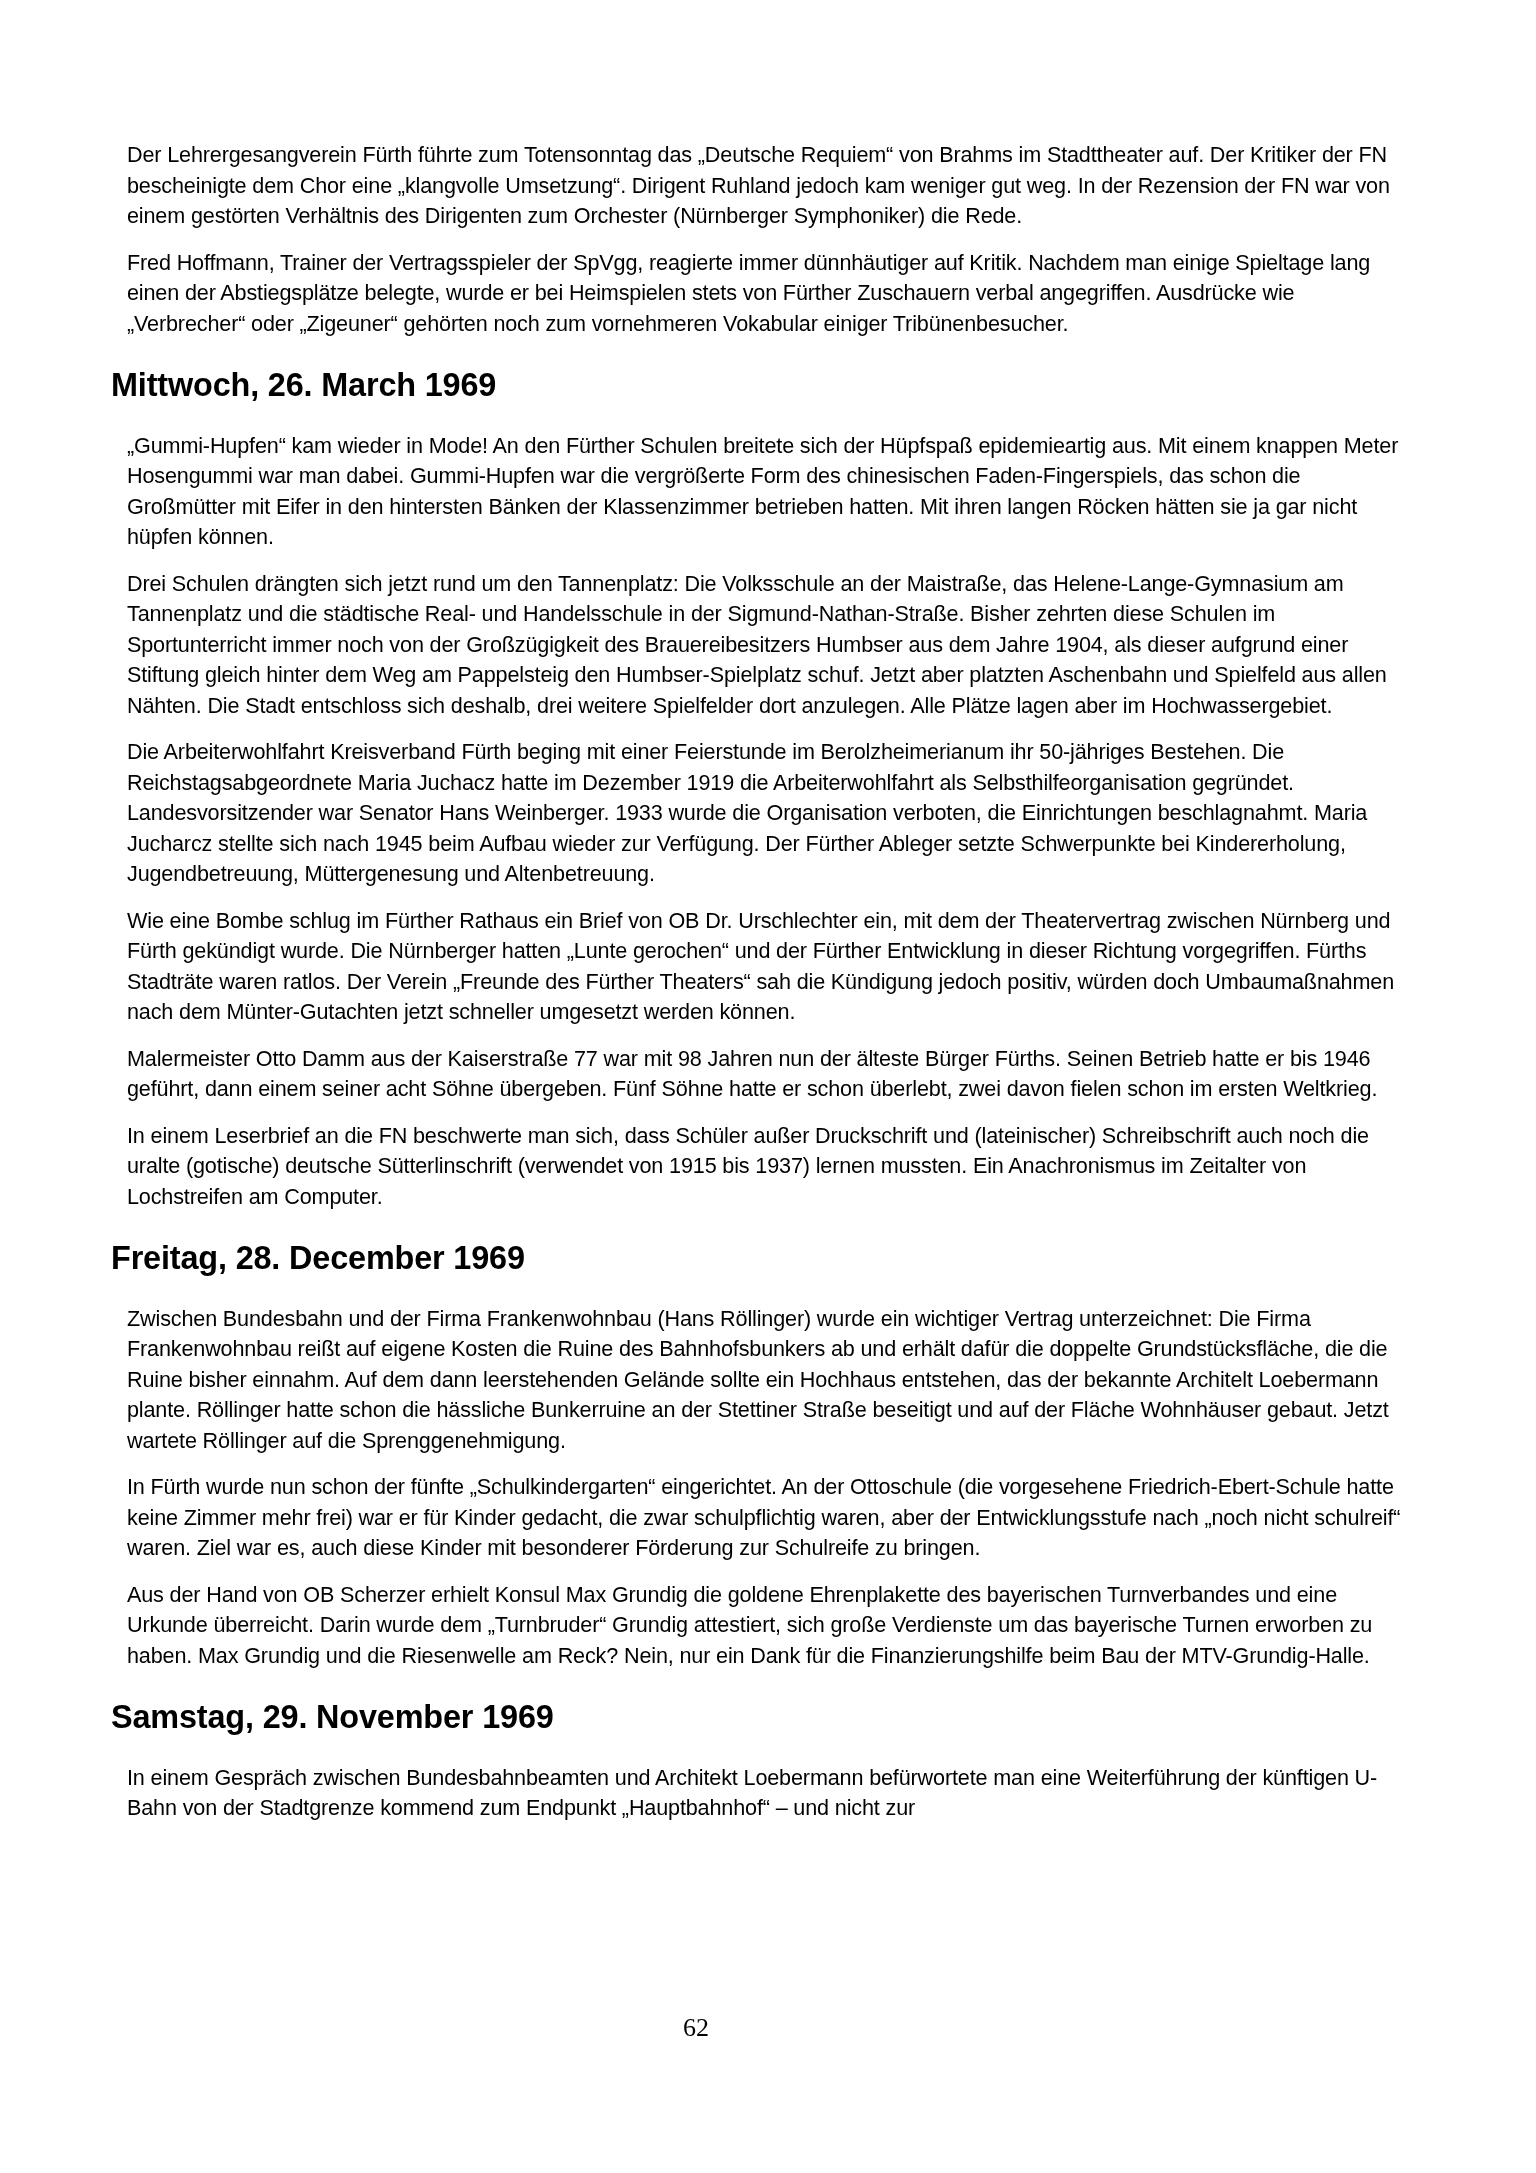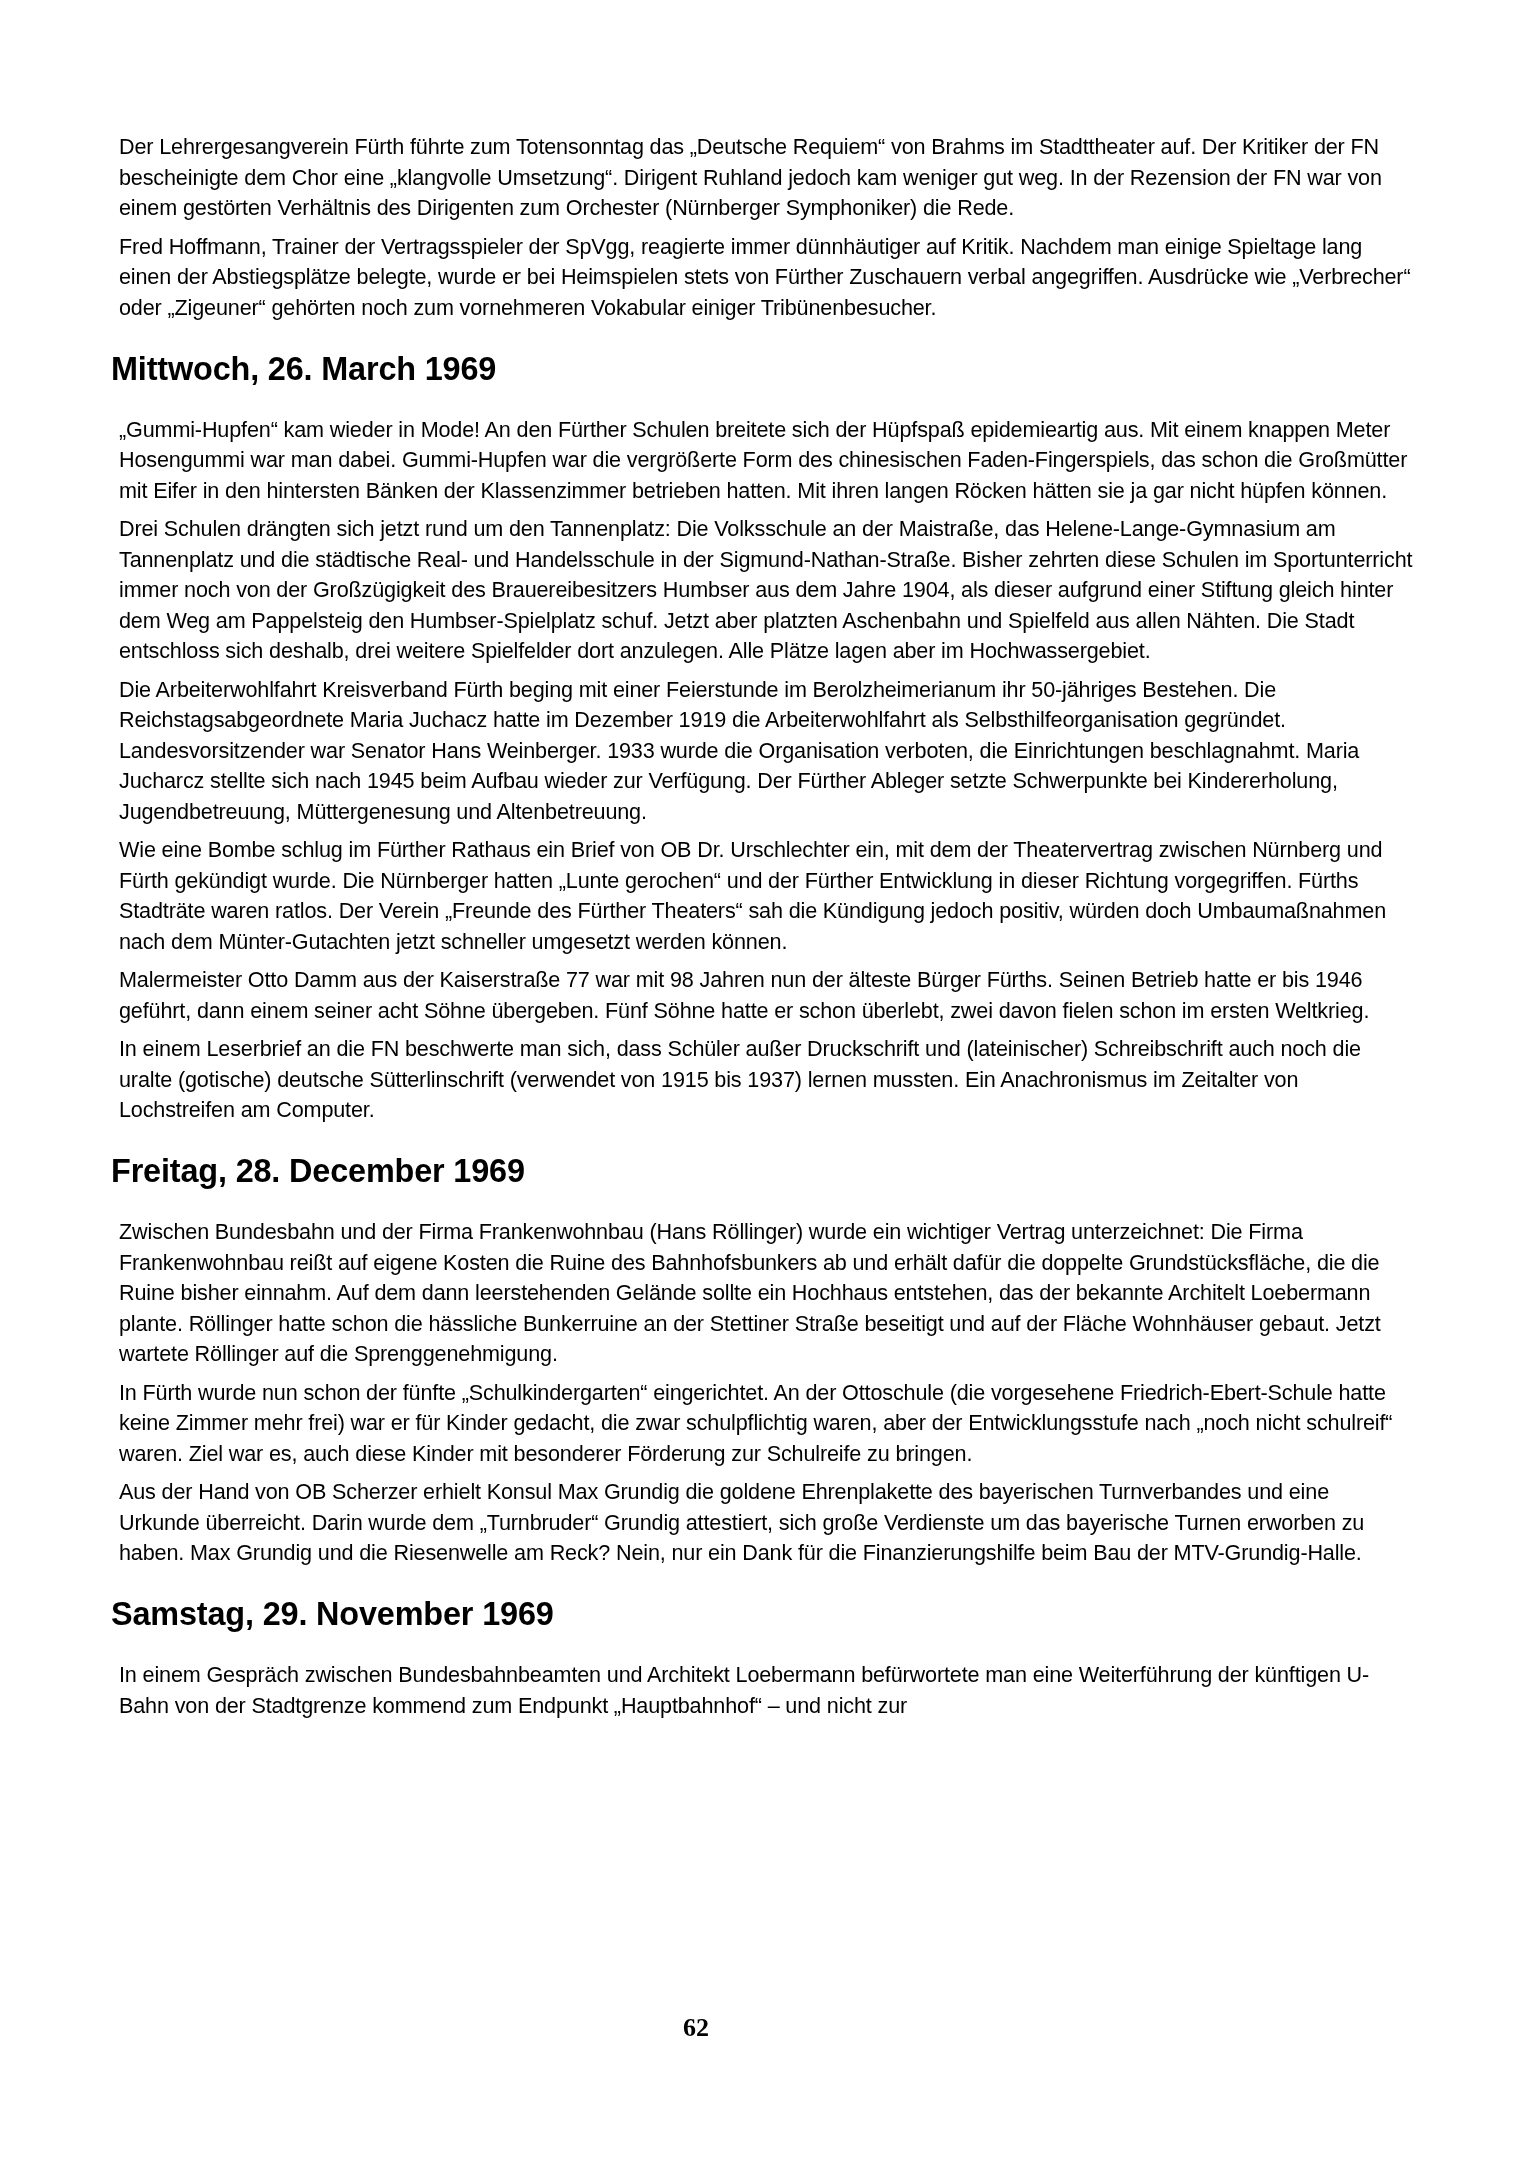--- a/index.html
+++ b/index.html
@@ -18,40 +18,39 @@
       position: absolute;
       left: 111px;
       top: 124px;
       width: 1312px;
       font-family: "Liberation Sans", sans-serif;
       font-size: 21.6px;
       line-height: 30.5px;
       letter-spacing: -0.15px;
     }
     .para {
-      margin: 8px;
+      margin: 16px;
       padding: 0;
     }
     .section {
       margin: 0;
     }
     .heading {
       font-weight: bold;
       margin: 30.5px 0 30.5px 0;
     }
     .page-number {
       position: absolute;
       left: 0;
       width: 1392px;
       top: 2012px;
       text-align: center;
       font-family: "Liberation Serif", serif;
       font-size: 26px;
       line-height: 32px;
-      font-weight: bold;
     }
   </style>
 </head>
 <body>
 
 <div class="page">
 
   <div class="section">
     <p class="para">Der Lehrergesangverein Fürth führte zum Totensonntag das „Deutsche Requiem“ von Brahms im Stadttheater auf. Der Kritiker der FN bescheinigte dem Chor eine „klangvolle Umsetzung“. Dirigent Ruhland jedoch kam weniger gut weg. In der Rezension der FN war von einem gestörten Verhältnis des Dirigenten zum Orchester (Nürnberger Symphoniker) die Rede.</p>
     <p class="para">Fred Hoffmann, Trainer der Vertragsspieler der SpVgg, reagierte immer dünnhäutiger auf Kritik. Nachdem man einige Spieltage lang einen der Abstiegsplätze belegte, wurde er bei Heimspielen stets von Fürther Zuschauern verbal angegriffen. Ausdrücke wie „Verbrecher“ oder „Zigeuner“ gehörten noch zum vornehmeren Vokabular einiger Tribünenbesucher.</p>

